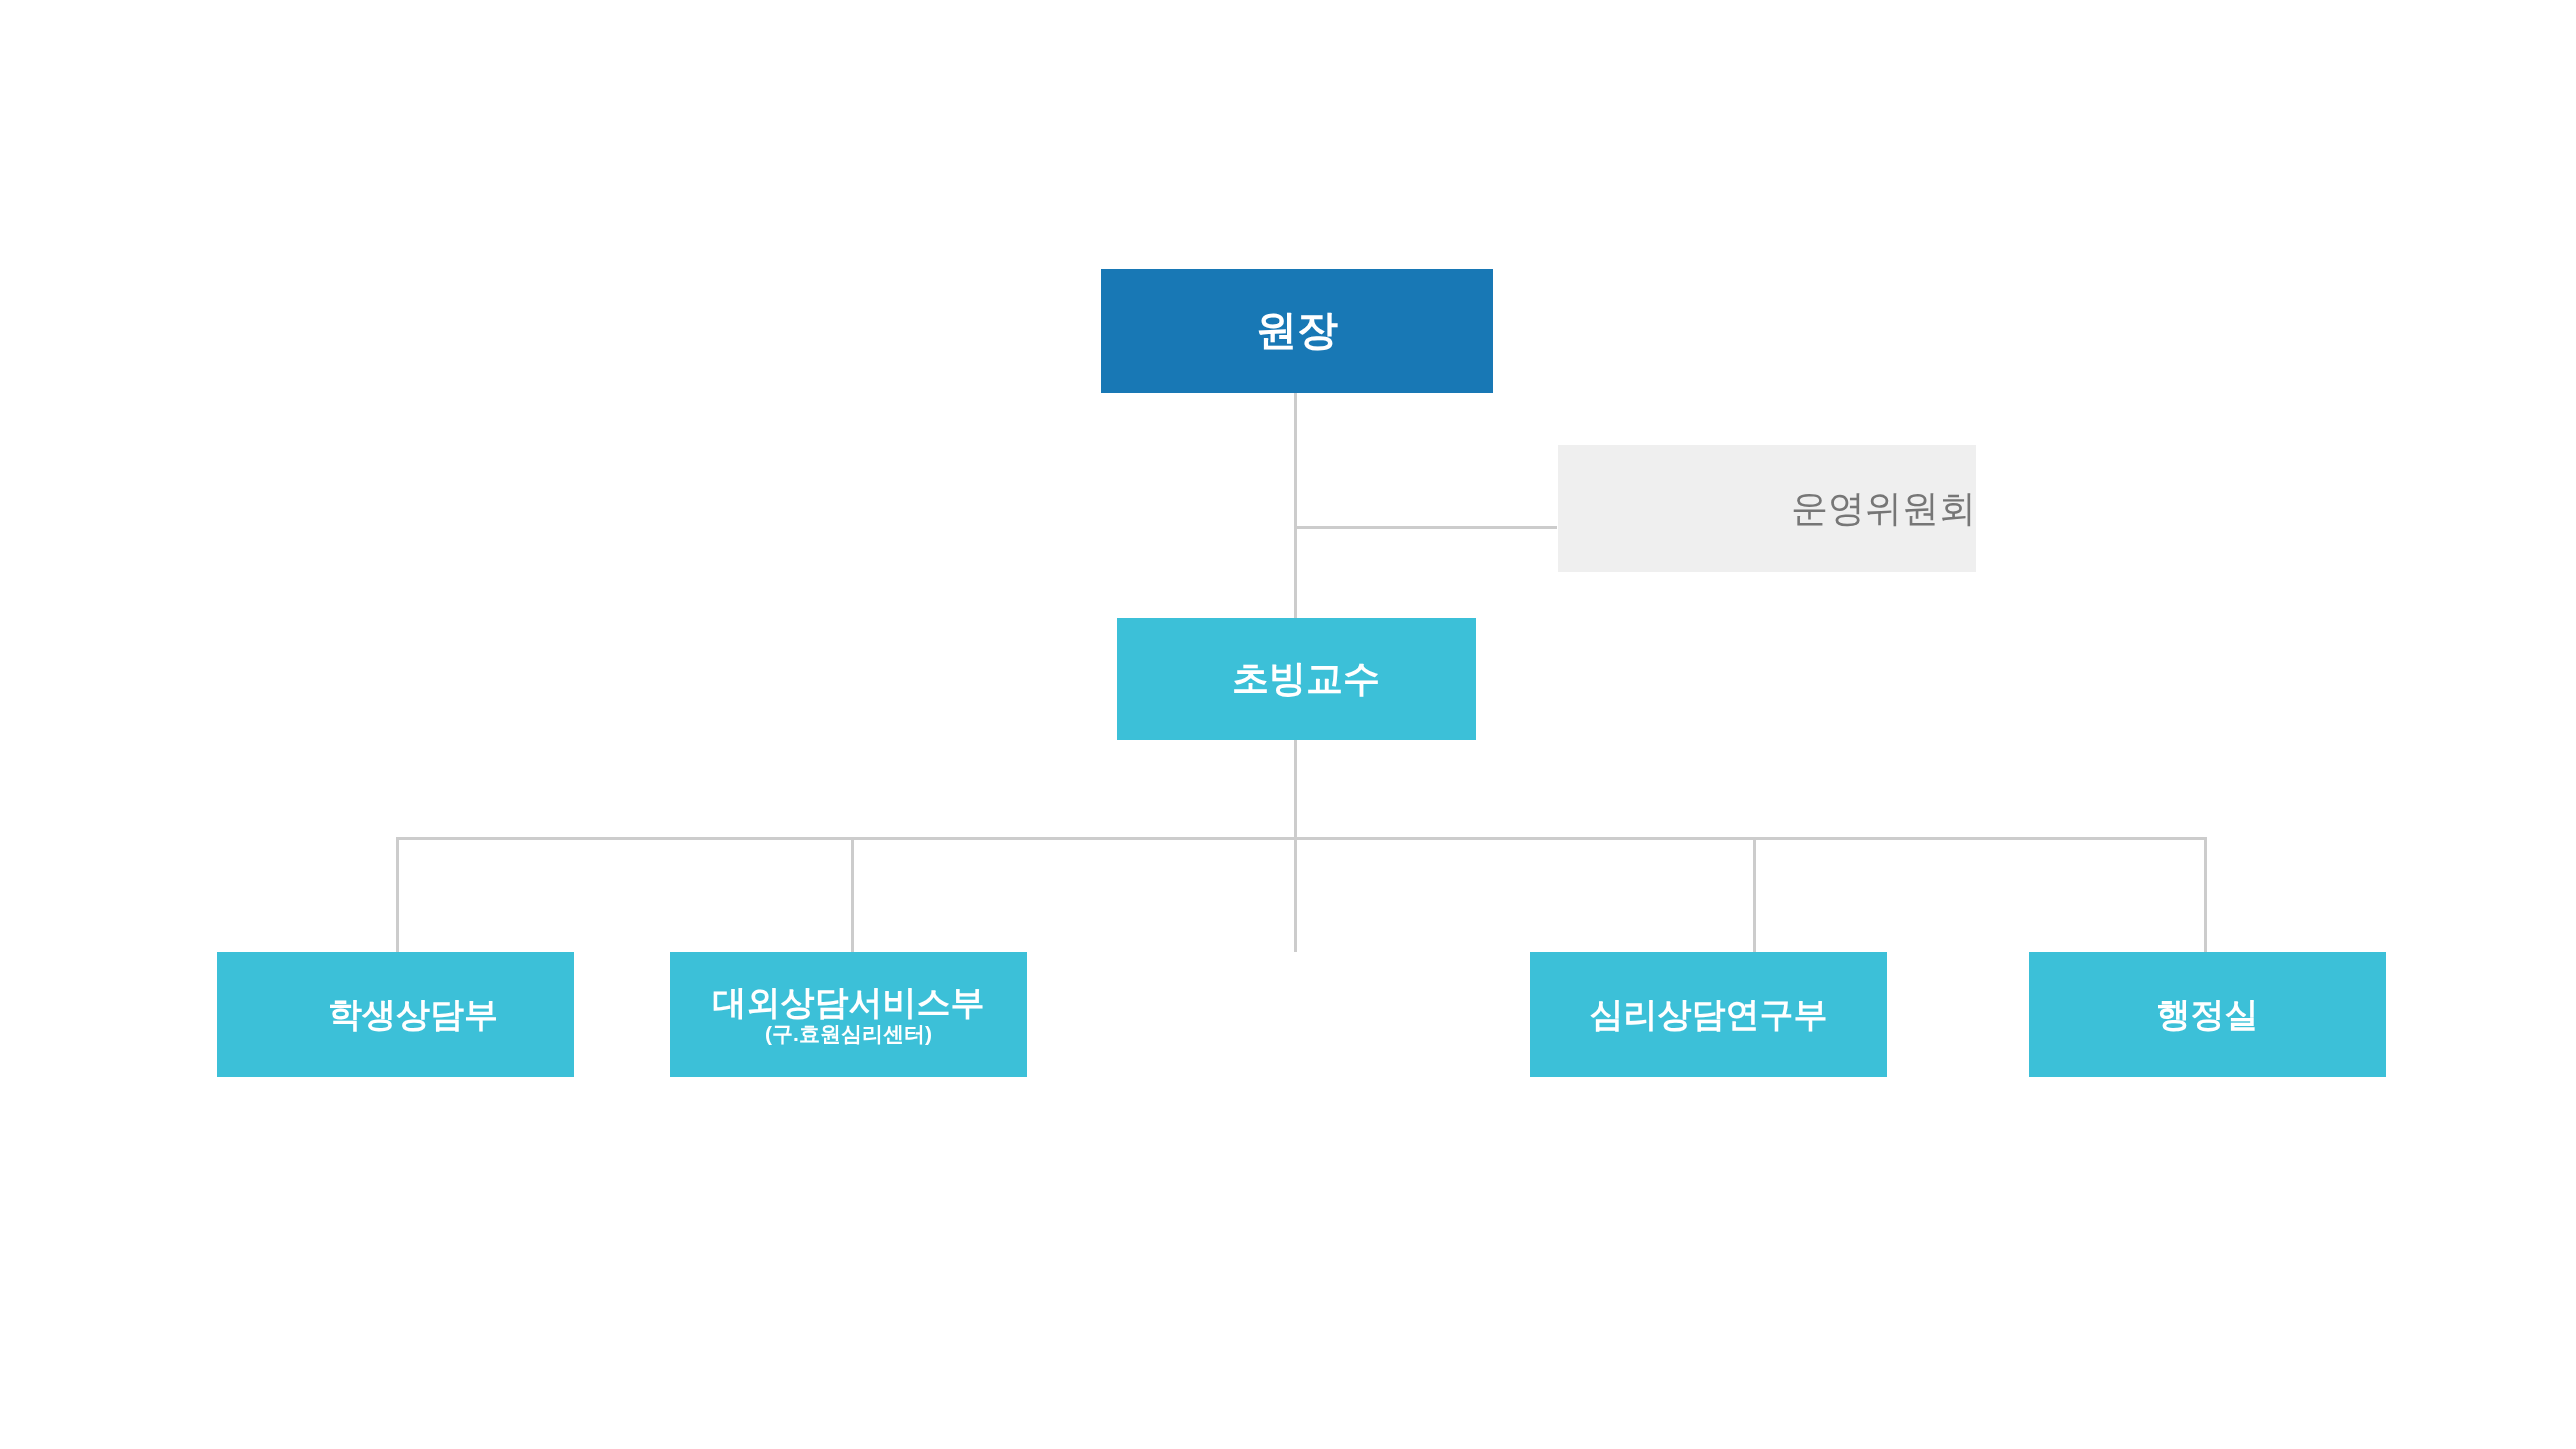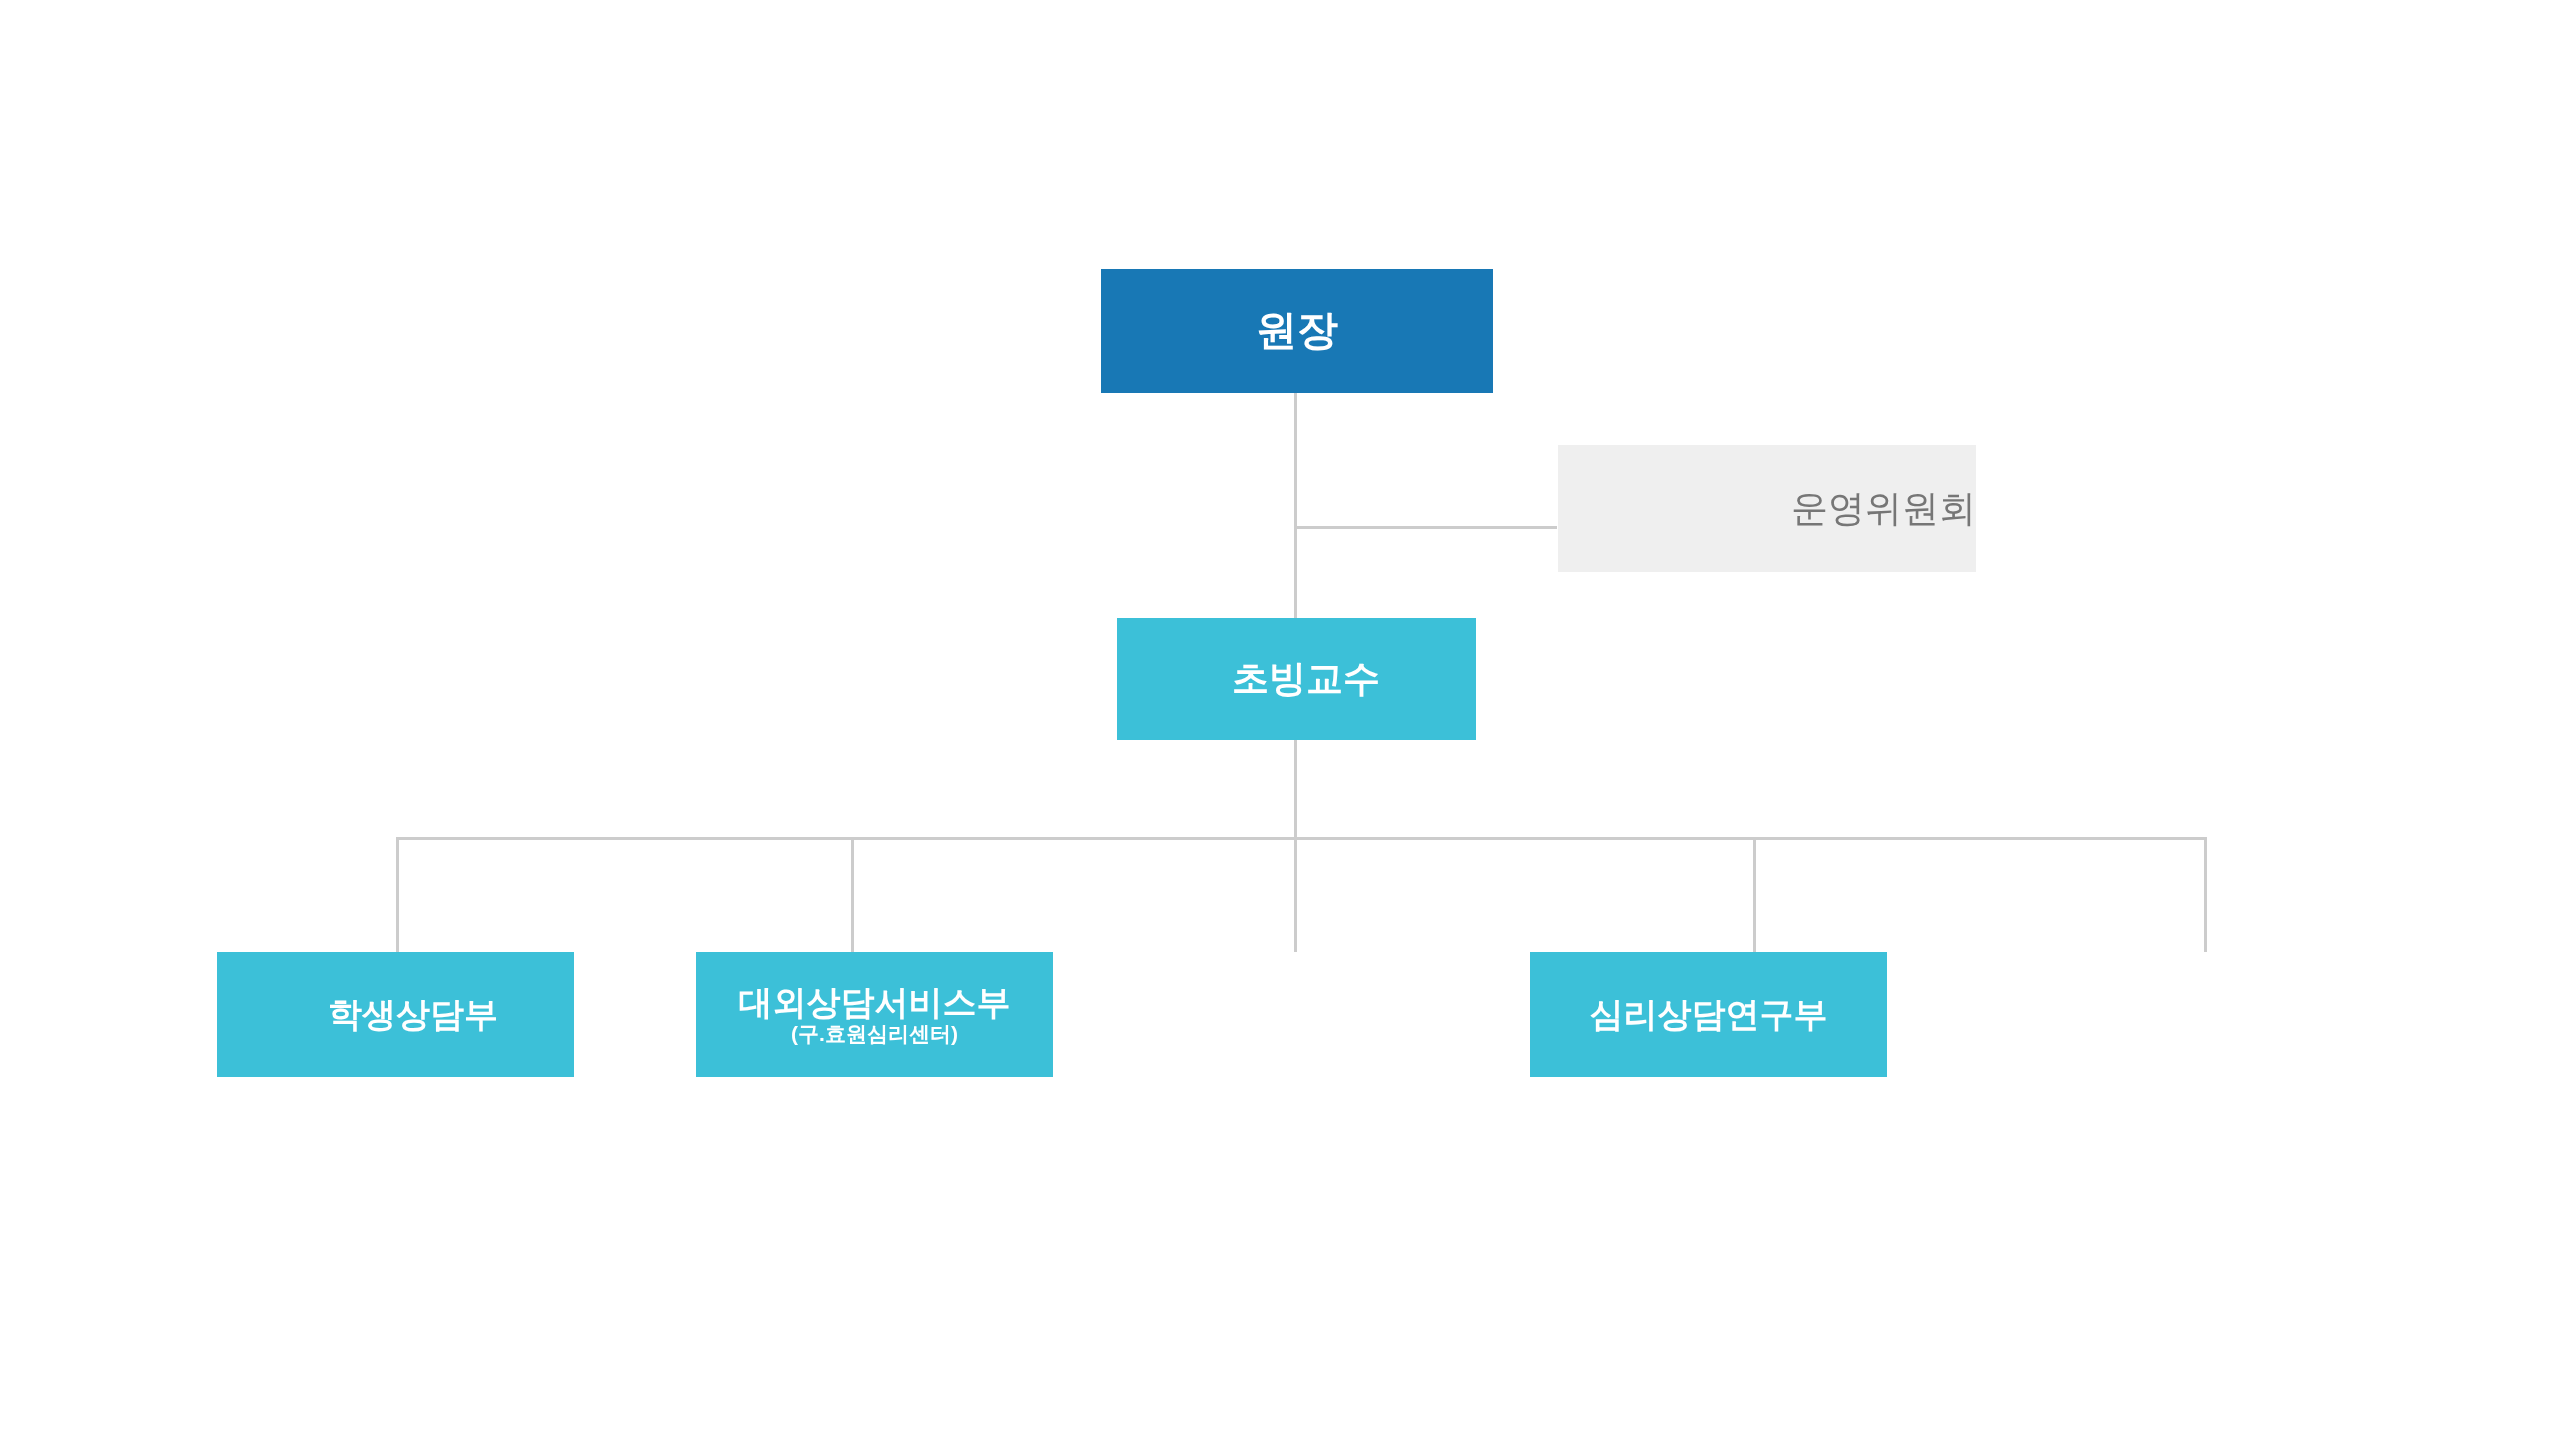--- a/index.html
+++ b/index.html
@@ -64,21 +64,21 @@
   .node-dept {
     top: 952px;
     width: 357px;
     height: 125px;
     background: #3cc0d8;
     color: #ffffff;
     font-size: 34px;
     font-weight: bold;
   }
   .dept-0 { left: 217px; padding-left: 35px; }
-  .dept-1 { left: 696px; }
+  .dept-1 { left: 670px; }
   .dept-2 { left: 1122px; }
   .dept-3 { left: 1494px; margin-left: 36px; }
   .dept-4 { left: 2029px; }
 
   .node-sub {
     display: block;
     font-size: 21px;
     font-weight: bold;
     margin-top: 1.3px;
   }
@@ -140,15 +140,18 @@
   <div class="node node-dept dept-1">
     <span>대외상담서비스부</span>
     <span class="node-sub">(구.효원심리센터)</span>
   </div>
 
 
   <div class="node node-dept dept-3">
     <span>심리상담연구부</span>
   </div>
 
+  <div class="node node-dept dept-4">
+    <span>행정실</span>
+  </div>
 
 </div>
 
 
 </body></html>

